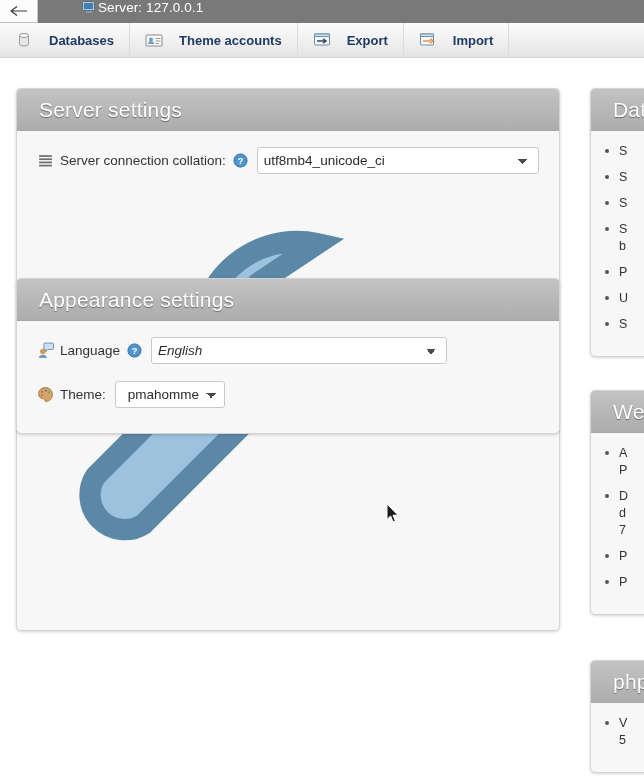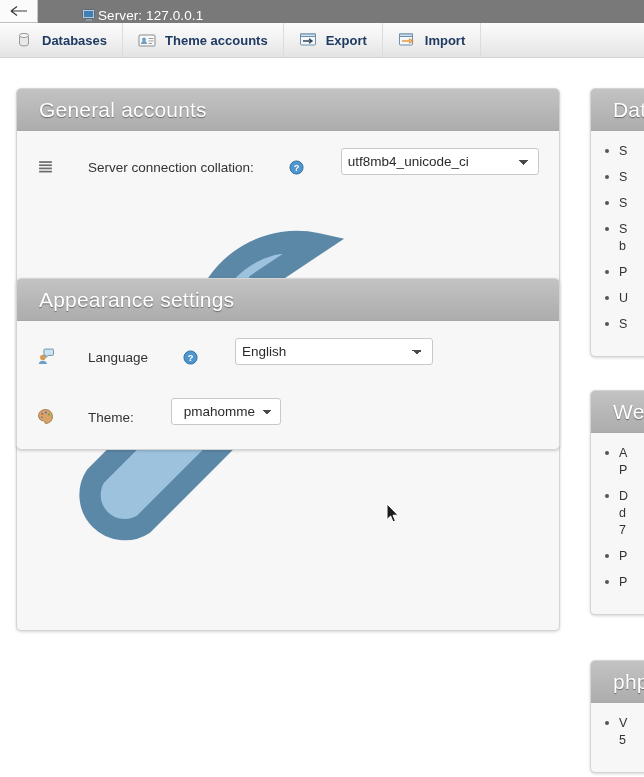--- a/index.html
+++ b/index.html
@@ -9,21 +9,21 @@
     overflow: hidden;
     background: #ffffff;
     font-family: "Liberation Sans", sans-serif;
   }
 
   
   #titlebar {
     position: absolute; top: 0; left: 0;
     width: 644px; height: 23px;
     background: #797979;
-    display: flex; align-items: flex-end;
+    display: flex; align-items: flex-start;
   }
   #back-box {
     width: 38px; height: 23px;
     background: #fbfbfb;
     border-right: 1px solid #c8c8c8;
     border-bottom: 1px solid #c0c0c0;
     display: flex; align-items: center; justify-content: center;
     flex: none;
   }
   #back-box svg { display:block; }
@@ -40,21 +40,21 @@
 
   
   #navbar {
     position: absolute; top: 23px; left: 0;
     width: 644px; height: 35px;
     background: linear-gradient(to bottom, #fcfcfc 0%, #efefef 55%, #e4e4e4 100%);
     border-bottom: 1px solid #d4d4d4;
     display: flex; align-items: stretch;
   }
   .navtab {
-    display: flex; align-items: center; gap: 9px;
+    display: flex; align-items: center; gap: 16px;
     padding: 0 15px;
     border-right: 1px solid #dcdcdc;
     cursor: default;
     background: linear-gradient(to bottom, #fcfcfc 0%, #f0f0f0 55%, #e3e3e3 100%);
   }
   .navtab .tab-label {
     font-size: 13px; font-weight: bold;
     color: #1f3a63;
     white-space: nowrap;
   }
@@ -94,24 +94,23 @@
   #panel-general   { left: 16px;  top: 30px;  width: 544px; }
   #panel-appearance{ left: 16px;  top: 220px; width: 544px; }
 
   
   #panel-database  { left: 590px; top: 30px;  width: 300px; }
   #panel-webserver { left: 590px; top: 332px; width: 300px; }
   #panel-phpmyadmin{ left: 590px; top: 602px; width: 300px; }
 
   
   .form-row {
-    display: flex; align-items: flex-end;
+    display: flex; align-items: center;
     margin: 0 0 6px 0;
     min-height: 30px;
-    gap: 28px;
   }
   .form-row .row-ico { width: 17px; height: 17px; flex:none; display:block; margin-right: 6px; }
   .form-row .row-label {
     font-size: 13.5px;
     color: #333333;
     white-space: nowrap;
   }
   .help-ico { width: 15px; height: 15px; display:block; margin: 0 9px 0 7px; flex:none; }
 
   select.pma-select {
@@ -130,21 +129,21 @@
       linear-gradient(45deg, transparent 50%, #4a4a4a 50%),
       linear-gradient(135deg, #4a4a4a 50%, transparent 50%);
     background-position:
       calc(100% - 15px) 11px,
       calc(100% - 10px) 11px;
     background-size: 5px 5px, 5px 5px;
     background-repeat: no-repeat;
     padding-right: 28px;
   }
   #select-collation { width: 300px; }
-  #select-language  { width: 198px; }
+  #select-language  { width: 296px; font-style: italic; }
   #select-theme     { width: 110px; padding-right: 24px;
       background-position: calc(100% - 13px) 11px, calc(100% - 8px) 11px; padding-left: 12px; }
 
   .link-row { display:flex; align-items:center; margin-top: 10px; }
   .link-row a {
     font-size: 13.5px;
     color: #235a81;
     text-decoration: none;
     margin-left: 6px;
   }
@@ -232,21 +231,21 @@
     </svg>
     <span class="tab-label">Import</span>
   </div>
 
 </div>
 
 <div id="content">
 
   <div class="panel" id="panel-general">
     <div class="panel-header">
-      <h2>General accounts</h2>
+      <h2>Server settings</h2>
     </div>
     <div class="panel-body">
 
       <div class="form-row">
         <svg class="row-ico" viewBox="0 0 16 16">
           <rect x="2" y="3" width="12" height="1.6" fill="#6b6b6b"></rect>
           <rect x="2" y="6" width="12" height="1.6" fill="#6b6b6b"></rect>
           <rect x="2" y="9" width="12" height="1.6" fill="#6b6b6b"></rect>
           <rect x="2" y="12" width="12" height="1.6" fill="#6b6b6b"></rect>
         </svg>
@@ -281,21 +280,21 @@
           <path d="M7.5 1 h7 a1 1 0 0 1 1 1 v4 a1 1 0 0 1 -1 1 h-4 l-2.2 2 v-2 h-0.8 a1 1 0 0 1 -1 -1 v-4 a1 1 0 0 1 1 -1 Z" fill="#cfe2f0" stroke="#5c88a8" stroke-width="0.8"></path>
         </svg>
         <span class="row-label">Language</span>
         <svg class="help-ico" viewBox="0 0 16 16">
           <circle cx="8" cy="8" r="7" fill="#4f96cf" stroke="#2f6e9f"></circle>
           <text x="8" y="12" font-size="10" font-family="Liberation Sans, sans-serif" fill="#ffffff" text-anchor="middle" font-weight="bold">?</text>
         </svg>
         <select class="pma-select" id="select-language"><option>English</option></select>
       </div>
 
-      <div class="form-row" style="margin-top:30px;">
+      <div class="form-row" style="margin-top:14px;">
         <svg class="row-ico" viewBox="0 0 16 16">
           <path d="M8 1.5 C4.2 1.5 1.5 4 1.5 7.3 c0 3 2.4 4.8 4.6 4.8 c1.1 0 1.5 0.6 1.3 1.3 c-0.2 0.8 0.4 1.1 1 1.1 c3.2 0 6.1 -2.6 6.1 -6.2 C14.5 4.2 11.8 1.5 8 1.5 Z" fill="#d8a468" stroke="#9a6f3c" stroke-width="0.8"></path>
           <circle cx="5" cy="5.4" r="1" fill="#c9554a"></circle>
           <circle cx="8.3" cy="4.3" r="1" fill="#4a76c9"></circle>
           <circle cx="11.2" cy="6" r="1" fill="#63a64a"></circle>
           <circle cx="4.6" cy="8.8" r="1" fill="#8a8a8a"></circle>
         </svg>
         <span class="row-label">Theme:</span>
         <select class="pma-select" id="select-theme" style="margin-left:9px;"><option>pmahomme</option></select>
       </div>

